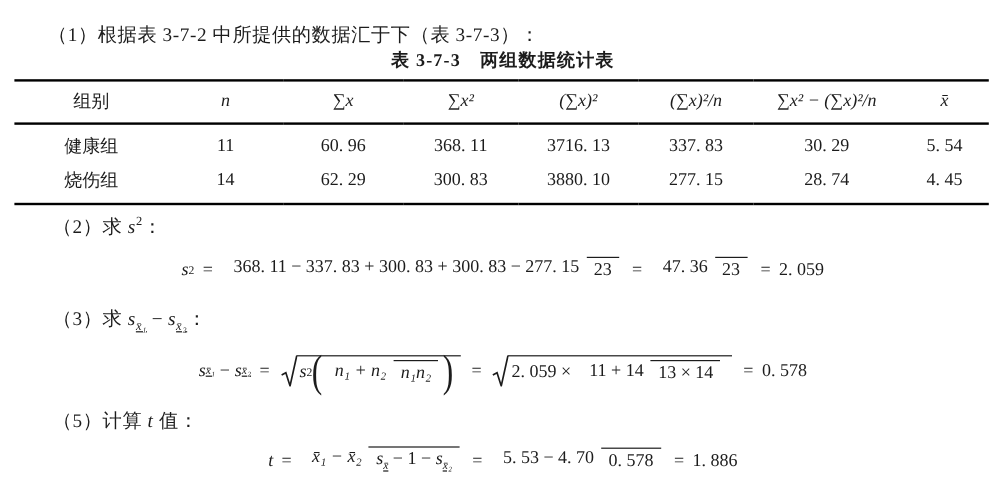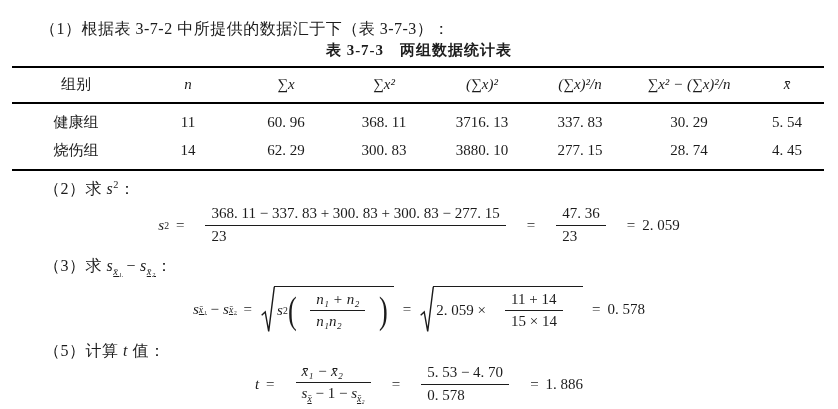--- a/index.html
+++ b/index.html
@@ -37,22 +37,22 @@
   .formula { position:absolute; left:0; width:100%;
              display:flex; justify-content:center; align-items:center;
              font-size:15px; }
   .f2 { top:200px; height:50px; }
   .f3 { top:280px; height:58px; }
   .f4 { top:360px; height:48px; }
 
   .eq { margin:0 7px; }
   .op { margin:0 4px; }
 
-  .frac { display:inline-flex; flex-direction:column; text-align:left;
-          vertical-align:middle; margin:0 14px; line-height:1.3; }
+  .frac { display:inline-flex; text-align:center;
+          vertical-align:middle; margin:0 4px; line-height:1.3; }
   .frac .num { padding:0 6px 1px; }
   .frac .den { border-top:1.2px solid #1c1c1c; padding:1px 6px 0; }
 
   .sqrt { position:relative; display:inline-flex; padding-left:13px;
           vertical-align:middle; margin:0 2px; }
   .radical { position:absolute; left:0; top:0; width:14px; height:100%; }
   .sqrt-body { border-top:1.4px solid #1c1c1c; display:inline-flex;
                align-items:center; padding:3px 6px 1px 3px; }
 
   .bigp { font-size:250%; font-weight:200; line-height:0;
@@ -163,21 +163,21 @@
     </span>
     <span class="eq">=</span>
     <span class="sqrt">
       <svg class="radical" viewBox="0 0 20 58" preserveAspectRatio="none" aria-hidden="true">
           <path d="M1 36 L6 32 L11 56 L19 1" fill="none" stroke="#1c1c1c" stroke-width="1.4" vector-effect="non-scaling-stroke"></path>
         </svg>
       <span class="sqrt-body">
         <span style="margin-right:5px">2. 059 ×</span>
         <span class="frac">
           <span class="num">11 + 14</span>
-          <span class="den">15 × 14</span>
+          <span class="den">13 × 14</span>
         </span>
       </span>
     </span>
     <span class="eq">=</span>
     <span>0. 578</span>
   </div>
 
   <div class="seclabel lbl4">
     <span>（5）计算 </span><span class="mi">t</span><span> 值：</span>
   </div>

